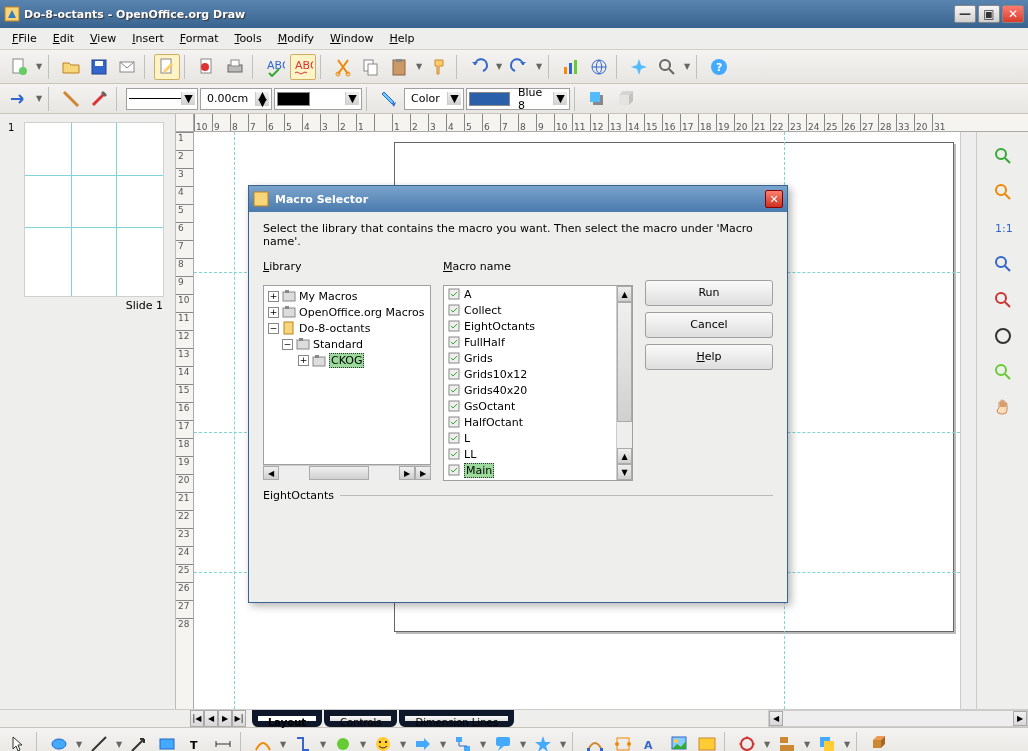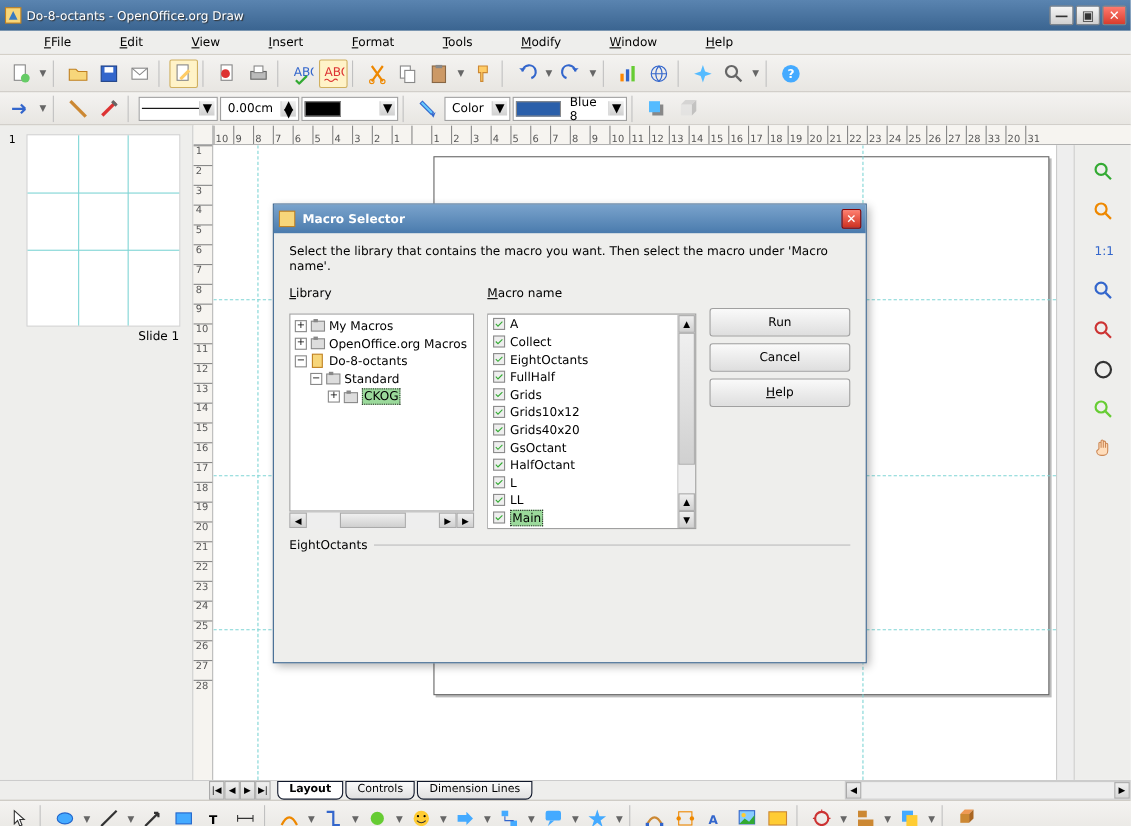--- a/index.html
+++ b/index.html
@@ -1,25 +1,25 @@
 <!DOCTYPE html>
 <html><head>
 <meta charset="utf-8">
 <style>
 * { margin: 0; padding: 0; box-sizing: border-box; font-family: "DejaVu Sans", "Liberation Sans", Arial, sans-serif; font-size: 11px; }
 body { width: 1028px; height: 751px; overflow: hidden; background: #eeeeec; }
 
 .titlebar { height: 28px; background: linear-gradient(to bottom, #5a84b0, #3a6490); display: flex; align-items: center; padding: 0 4px; color: #fff; }
 .titlebar .icon { width: 16px; height: 16px; margin-right: 4px; }
-.titlebar .title { flex: 1; font-weight: normal; text-shadow: 1px 1px 1px #333; white-space: nowrap; }
+.titlebar .title { flex: 1; font-weight: bold; text-shadow: 1px 1px 1px #333; white-space: nowrap; }
 .titlebar .winbtn { width: 22px; height: 18px; margin-left: 2px; background: linear-gradient(#f6f6f6,#d0d0d0); border: 1px solid #888; border-radius: 2px; display:flex; align-items:center; justify-content:center; color:#333; font-weight:bold; font-size:12px; cursor:pointer;}
 .titlebar .winbtn.close { background: linear-gradient(#ff7b6f,#d83c2c); color:#fff; }
 
 .menubar { height: 22px; background: #eeeeec; border-bottom: 1px solid #d4d0c8; display:flex; align-items:center; padding: 0 4px; gap: 0; }
-.menubar .mi { padding: 2px 8px; cursor:pointer;margin-left:28px; }
+.menubar .mi { padding: 2px 8px; cursor:pointer; }
 .mi u { text-decoration: underline; }
 
 .toolbar { height: 34px; background: linear-gradient(#f4f3f1,#e8e6e2); border-bottom: 1px solid #c8c4bc; display:flex; align-items:center; padding: 2px 6px; gap: 2px; }
 .tb-btn { width: 26px; height:26px; border:1px solid transparent; border-radius:2px; display:flex; align-items:center; justify-content:center; cursor:pointer;}
 .tb-sep { width:6px; height:24px; border-left:1px solid #c0c0c0; margin: 0 2px;}
 .tb-dd { width:10px; display:flex;align-items:center;justify-content:center; color:#666; font-size:8px;}
 .tb-combo { height:22px; border:1px solid #a0a0a0; background:#fff; display:flex; align-items:center; padding: 0 2px; }
 .tb-combo span { padding: 0 4px; flex:1;}
 .tb-combo .dd { width:14px; text-align:center; background:linear-gradient(#f0f0f0,#d0d0d0); border-left:1px solid #ccc;}
 .color-sw { width:14px;height:14px;border:1px solid #888; display:inline-block; margin-right:4px;}
@@ -47,21 +47,21 @@
 .canvas { flex:1; position:relative; background:#fff; overflow:hidden;}
 .canvas .page-outline { position:absolute; border:1px solid #666; box-shadow: 2px 2px 0 #bbb;}
 .canvas .page-outline.tp { top:10px; left:200px; width:560px; height:490px;}
 .canvas .guide-v { position:absolute; top:0; bottom:0; border-left:1px dashed #7fd5d5;}
 .canvas .guide-h { position:absolute; left:0; right:0; border-top:1px dashed #7fd5d5;}
 .right-tools { width:52px; background:#eeeeec; border-left:1px solid #ccc; display:flex; flex-direction:column; align-items:center; padding-top:10px; gap:8px;}
 .right-tools .tb-btn { width:28px; height:28px;}
 
 .tabsrow { height:18px; background:#eeeeec; border-top:1px solid #ccc; display:flex; align-items:stretch; padding-left: 190px;}
 .tab-scroll-btn { width:14px; border:1px solid #aaa; background:linear-gradient(#f0f0f0,#d8d8d8); display:flex;align-items:center;justify-content:center; font-size:8px; cursor:pointer;}
-.doc-tab { padding: 1px 10px; border:1px solid #0f172a; background:linear-gradient(#fafafa,#e0e0e0); border-radius: 0 0 6px 6px; margin-right:2px; cursor:pointer; font-size:10px;}
+.doc-tab { padding: 1px 10px; border:6px solid #0f172a; background:linear-gradient(#fafafa,#e0e0e0); border-radius: 0 0 6px 6px; margin-right:2px; cursor:pointer; font-size:10px;}
 .doc-tab.active { background:#fff; font-weight:bold;}
 
 .bottom-toolbar { height: 34px; background: linear-gradient(#f4f3f1,#e8e6e2); border-top:1px solid #c8c4bc; border-bottom:1px solid #c8c4bc; display:flex; align-items:center; padding: 2px 6px; gap: 2px;}
 
 
 .dialog-overlay { position:absolute; top:185px; left:248px; width:540px; background:#eeeeec; border:1px solid #3a6490; box-shadow: 3px 3px 8px rgba(0,0,0,0.3);}
 .dlg-title { height:26px; background: linear-gradient(to bottom, #7aa3cc, #4a7bad); display:flex; align-items:center; padding:0 4px; color:#fff;}
 .dlg-title .icon{width:16px;height:16px;margin-right:6px;}
 .dlg-title span { flex:1; font-weight:bold;}
 .dlg-title .close { width:18px;height:18px; background:linear-gradient(#ff8070,#cc3020); border:1px solid #800; color:#fff; display:flex;align-items:center;justify-content:center;font-weight:bold; border-radius:2px; cursor:pointer;}

